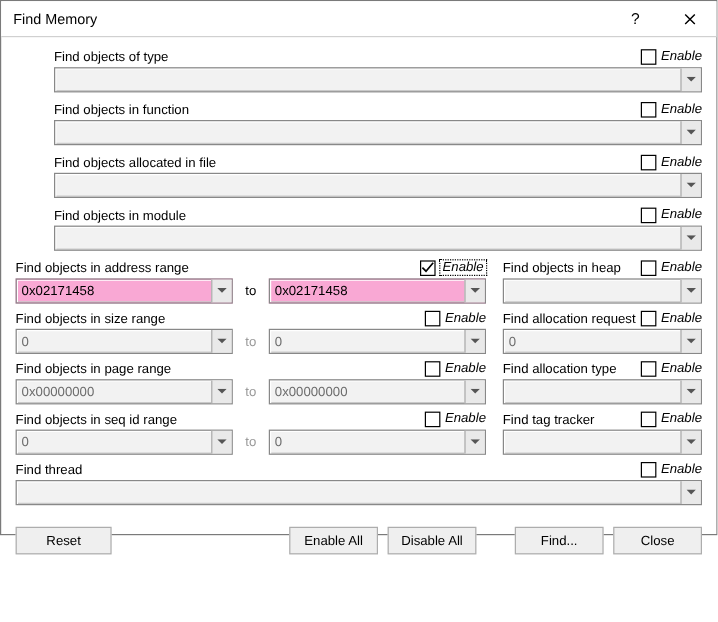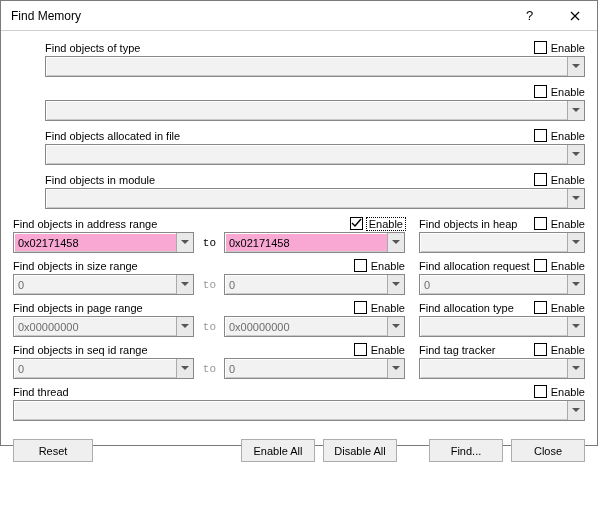--- a/index.html
+++ b/index.html
@@ -31,21 +31,21 @@
   .titlebar .tbtn svg { display: block; }
   .content {
     flex: 1;
     padding: 6px 12px 8px 12px;
     position: relative;
   }
   .fullrow { margin-top: 4px; margin-bottom: 8px; margin-left: 32px; }
   .row-hdr { display: flex; align-items: center; }
   .label { font-size: 11px; }
   .spacer { flex: 1; }
-  .enable-wrap { display: flex; align-items: flex-end; gap: 4px; }
+  .enable-wrap { display: flex; align-items: flex-start; gap: 4px; font-style: italic; }
   .checkbox {
     width: 13px; height: 13px;
     border: 1px solid #000;
     background: #fff;
     display: inline-flex; align-items: center; justify-content: center;
     font-size: 11px; line-height: 1;
   }
   .checkbox.checked svg { display: block; }
   .checkbox svg { display: none; }
   .dropdown {
@@ -70,21 +70,21 @@
     border-left: 1px solid #aaa;
     background: #e9e9e9;
     display: flex; align-items: center; justify-content: center;
   }
   .dd-btn svg { display: block; }
   .cols3 { display: flex; gap: 14px; margin-top: 2px; margin-bottom: 6px; }
   .col-left { width: 392px; }
   .col-right { flex: 1; }
   .range-body { display: flex; align-items: center; gap: 6px; margin-top: 2px; }
   .range-body .dropdown { flex: 1; margin-top: 0; }
-  .to-label { font-size: 11px; color: #000; padding: 0 2px; width: 18px; text-align: right; font-family: Liberation Mono, monospace; }
+  .to-label { font-size: 11px; color: #000; padding: 0 2px; width: 18px; text-align: center; }
   .to-label.dimmed { color: #9a9a9a; }
   .rgroup {
     padding-top: 8px;
     display: flex; flex-direction: column; gap: 10px;
   }
   .radio-row { display: flex; align-items: center; gap: 6px; }
   .radio {
     width: 12px; height: 12px; border: 1px solid #333; border-radius: 50%;
     display: inline-flex; align-items: center; justify-content: center;
     background: #fff;
@@ -144,20 +144,21 @@
         <span class="dd-btn">
             <svg width="8" height="5">
               <path d="M0 0 L4 4 L8 0" fill="#555"></path>
             </svg>
           </span>
       </div>
     </div>
 
     <div class="fullrow">
       <div class="row-hdr">
+        <span class="label">Find objects in function</span>
         <span class="spacer"></span>
         <div class="enable-wrap">
           <span class="checkbox"></span>
           <span class="label">Enable</span>
         </div>
       </div>
       <div class="dropdown disabled inner-shadow">
         <span class="val"></span>
         <span class="dd-btn">
             <svg width="8" height="5">

